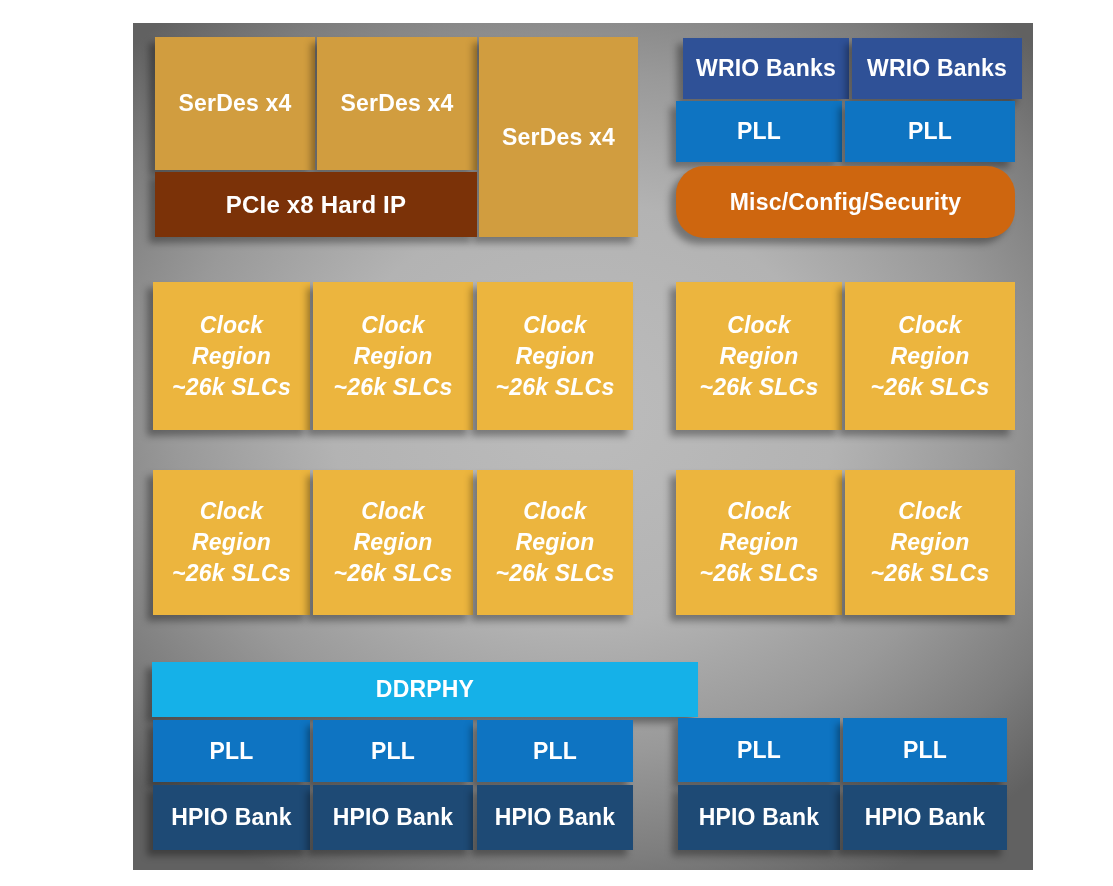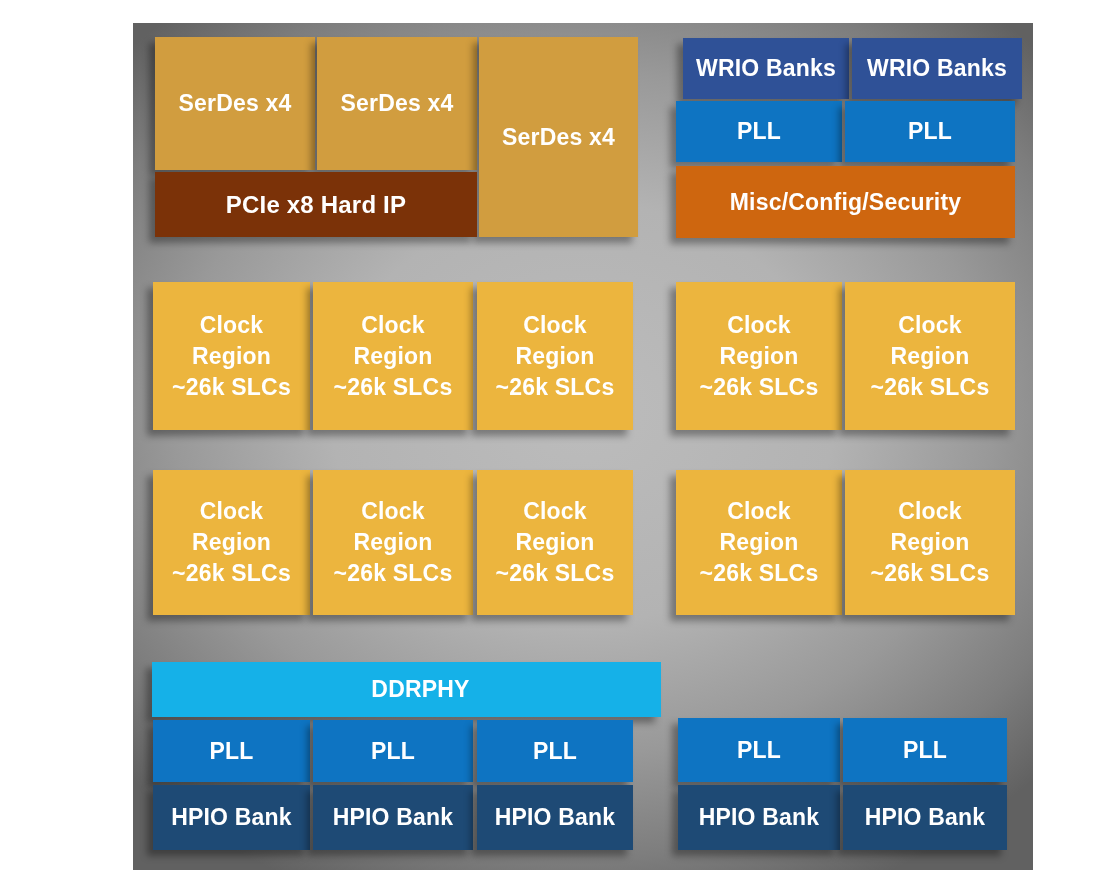--- a/index.html
+++ b/index.html
@@ -35,30 +35,30 @@
   
   .serdes1 { left: 22px;  top: 14px;  width: 160px; height: 133px; }
   .serdes2 { left: 184px; top: 14px;  width: 160px; height: 133px; }
   .serdes3 { left: 346px; top: 14px;  width: 159px; height: 200px; }
   .pcie    { left: 22px;  top: 149px; width: 322px; height: 65px; font-size: 24px; }
   
   .colR1 { left: 543px; width: 166px; }
   .colR2 { left: 712px; width: 170px; }
   .wrio   { top: 15px;  height: 61px; margin-left: 7px; }
   .pllTop { top: 78px;  height: 61px; }
-  .misc   { left: 543px; top: 143px; width: 339px; height: 72px; }
+  .misc   { left: 543px; top: 143px; width: 339px; height: 72px; border-radius: 28px; }
   
   .colL1 { left: 20px;  width: 157px; }
   .colL2 { left: 180px; width: 160px; }
   .colL3 { left: 344px; width: 156px; }
   .rowClock1 { top: 259px; height: 148px; }
   .rowClock2 { top: 447px; height: 145px; }
-  .clock-lines { line-height: 31px; }
+  .clock-lines { line-height: 31px; font-style: italic; }
   
-  .ddrphy { left: 19px; top: 639px; width: 481px; height: 55px; padding-left: 28px; }
+  .ddrphy { left: 19px; top: 639px; width: 546px; height: 55px; }
   .rowPllBL { top: 697px; height: 62px; }
   .rowHpioL { top: 762px; height: 65px; }
   
   .colBR1 { left: 545px; width: 162px; }
   .colBR2 { left: 710px; width: 164px; }
   .rowPllBR  { top: 695px; height: 64px; }
   .rowHpioR  { top: 762px; height: 65px; }
 </style>
 </head>
 <body>

